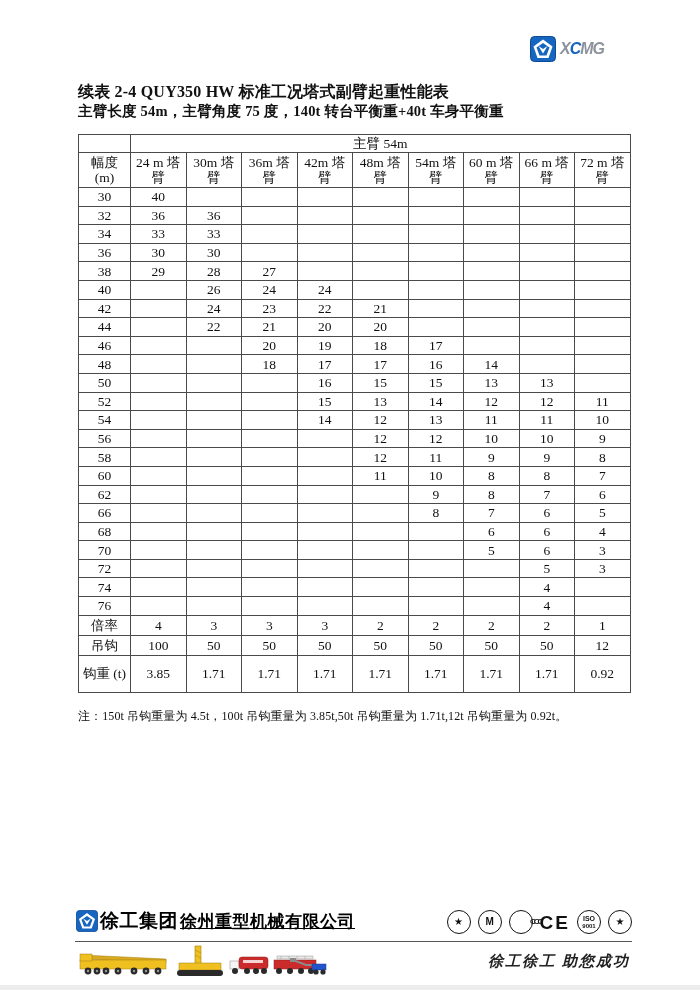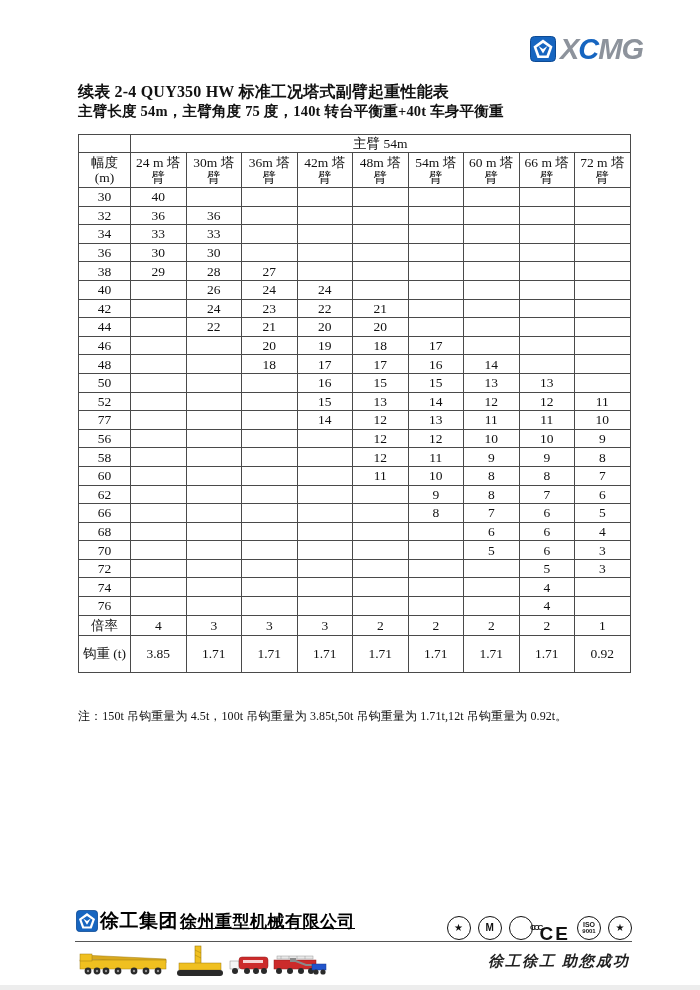--- a/index.html
+++ b/index.html
@@ -5,21 +5,21 @@
   * { margin:0; padding:0; box-sizing:border-box; }
   html,body { background:#888; }
   .page {
     position:relative; width:700px; height:990px; background:#fff;
     font-family:"Liberation Serif","DejaVu Serif",serif; color:#111;
     margin:0 auto; overflow:hidden;
   }
   
   .brand { position:absolute; top:36px; left:530px; display:flex; align-items:center; gap:4px; }
   .brand-mark { width:26px; height:26px; }
-  .brand-text { font-family:"Liberation Sans","DejaVu Sans",sans-serif; font-weight:bold; font-style:italic; font-size:29px; letter-spacing:-1px; line-height:26px; }
+  .brand-text { font-family:"Liberation Sans","DejaVu Sans",sans-serif; font-weight:bold; font-style:italic; font-size:16px; letter-spacing:-1px; line-height:26px; }
   .brand-text .lx  { color:#8d939c; }
   .brand-text .lc  { color:#1665c0; }
   .brand-text .lmg { color:#8d939c; }
   
   .title1 { position:absolute; left:78px; top:82px;  font-size:16px; font-weight:bold; letter-spacing:0.2px; }
   .title2 { position:absolute; left:78px; top:102px; font-size:14.5px; font-weight:bold; letter-spacing:0.2px; }
   
   .tbl-wrap { position:absolute; left:78px; top:134px; }
   table { border-collapse:collapse; table-layout:fixed; width:552px; }
   td { border:1px solid #4a4a4a; text-align:center; vertical-align:middle;
@@ -37,21 +37,21 @@
   .f-company { position:absolute; left:76px; top:908px; display:flex; align-items:center; gap:2px; }
   .f-mark { width:22px; height:22px; }
   .f-group { font-family:"Liberation Sans","DejaVu Sans",sans-serif; font-weight:900; font-size:19px; letter-spacing:0.5px; color:#000; }
   .f-name  { font-family:"Liberation Sans","DejaVu Sans",sans-serif; font-weight:bold; font-size:17px; letter-spacing:0.5px; color:#000;text-decoration:underline; }
   .f-badges { position:absolute; right:68px; top:910px; display:flex; align-items:center; gap:7px; }
   .badge { width:24px; height:24px; border:1.6px solid #111; border-radius:50%;
            display:flex; flex-direction:column; align-items:center; justify-content:center;
            font-family:"Liberation Sans","DejaVu Sans",sans-serif; font-weight:bold; color:#111; }
   .badge .g1 { font-size:10px; line-height:1; }
   .badge.badge--ccc .g1 { font-size:8px; letter-spacing:-2px; text-indent:-2px;padding-left:32px; }
-  .badge.badge--ce { border:none; border-radius:0; width:auto;margin-top:11px; }
+  .badge.badge--ce { border:none; border-radius:0; width:auto; }
   .badge.badge--ce .g1 { font-size:19px; letter-spacing:2px; }
   .badge.badge--iso .g1 { font-size:7px; line-height:1.05; }
   .badge.badge--iso .g2 { font-size:6px; line-height:1.05; }
   .f-rule { position:absolute; left:75px; top:941px; width:557px; height:1px; background:#555; }
   .f-vehicles { position:absolute; left:78px; top:945px; }
   .f-slogan { position:absolute; right:70px; top:952px; font-size:15px; font-style:italic; font-weight:600; letter-spacing:2px; color:#222; }
   .page-edge { position:absolute; left:0; bottom:0; width:700px; height:5px; background:#ededed; }
 </style>
 </head>
 <body>
@@ -240,21 +240,21 @@
             <td></td>
             <td></td>
             <td>15</td>
             <td>13</td>
             <td>14</td>
             <td>12</td>
             <td>12</td>
             <td>11</td>
           </tr>
           <tr class="r-data">
-            <td>77</td>
+            <td>54</td>
             <td></td>
             <td></td>
             <td></td>
             <td>14</td>
             <td>12</td>
             <td>13</td>
             <td>11</td>
             <td>11</td>
             <td>10</td>
           </tr>
@@ -382,20 +382,32 @@
             <td>倍率</td>
             <td>4</td>
             <td>3</td>
             <td>3</td>
             <td>3</td>
             <td>2</td>
             <td>2</td>
             <td>2</td>
             <td>2</td>
             <td>1</td>
+          </tr>
+          <tr class="r-mid">
+            <td>吊钩</td>
+            <td>100</td>
+            <td>50</td>
+            <td>50</td>
+            <td>50</td>
+            <td>50</td>
+            <td>50</td>
+            <td>50</td>
+            <td>50</td>
+            <td>12</td>
           </tr>
           <tr class="r-tall">
             <td>钩重 (t)</td>
             <td>3.85</td>
             <td>1.71</td>
             <td>1.71</td>
             <td>1.71</td>
             <td>1.71</td>
             <td>1.71</td>
             <td>1.71</td>

